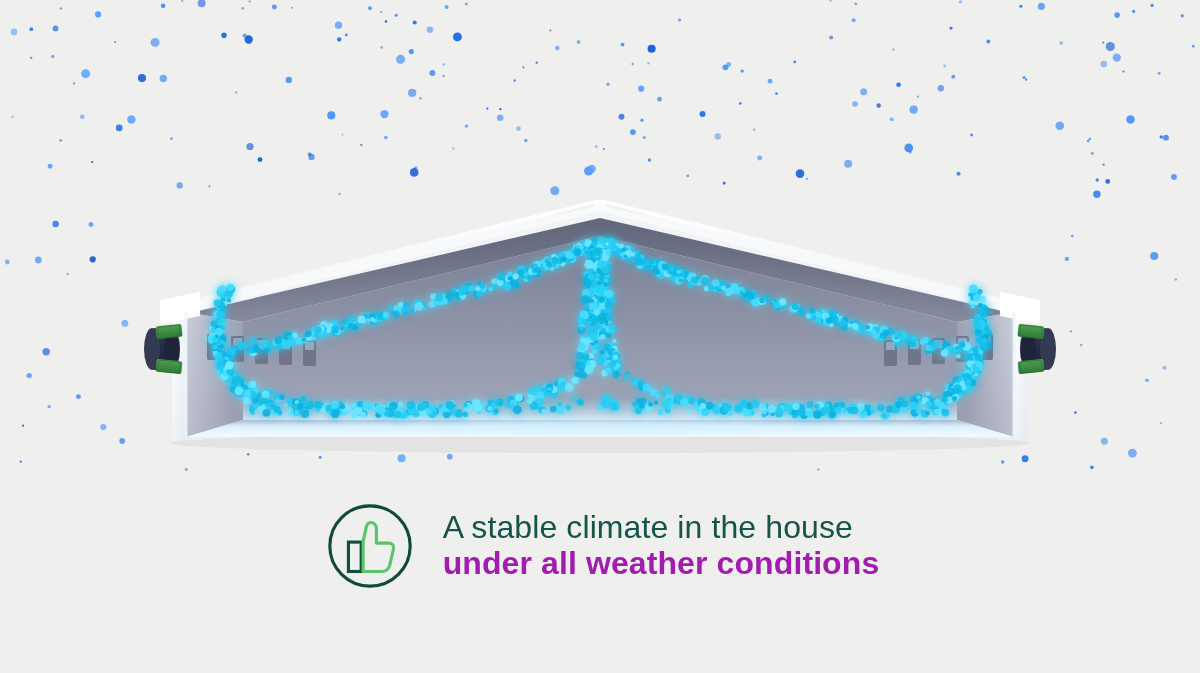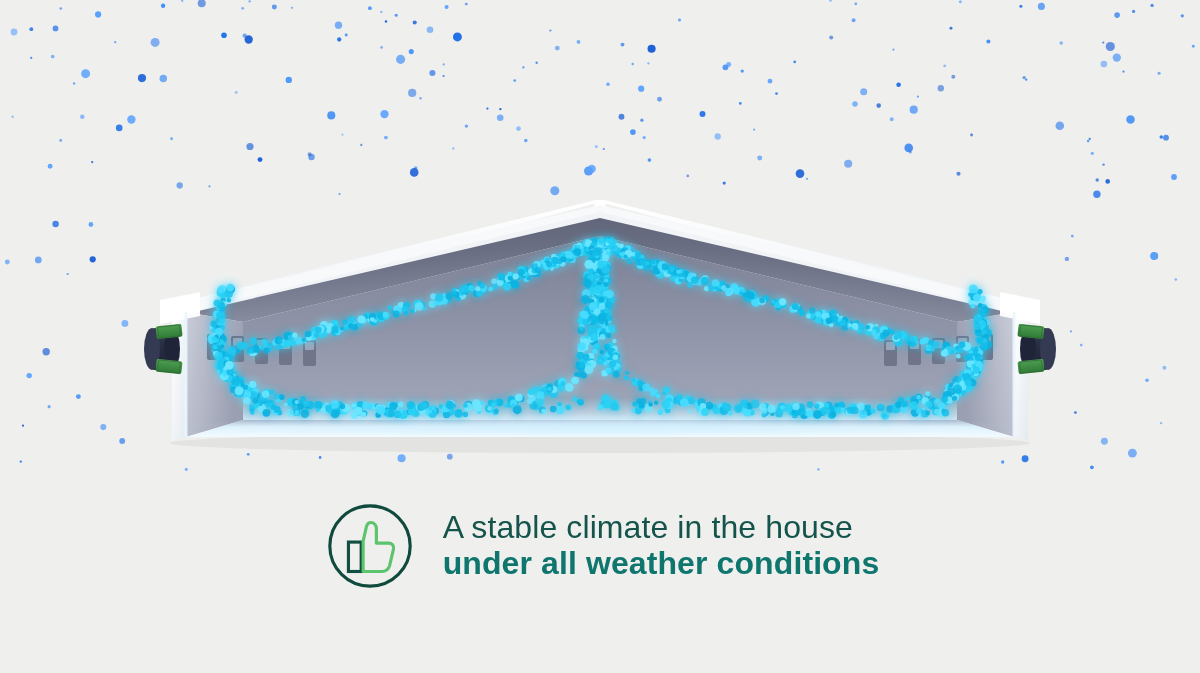--- a/index.html
+++ b/index.html
@@ -15,21 +15,21 @@
     position:absolute;left:0;top:488px;width:1200px;height:115px;
     display:flex;align-items:center;justify-content:center;gap:24px;
   }
   .badge{width:98px;height:98px;flex:0 0 auto;}
   .caption-text{display:flex;flex-direction:column;justify-content:center;line-height:1.12;}
   .cap-line1{
     font-size:32px;font-weight:400;color:#14544a;letter-spacing:.1px;
     font-family:"Liberation Sans", sans-serif;
   }
   .cap-line2{
-    font-size:32px;font-weight:700;color:#0f766e;letter-spacing:.1px;
+    font-size:32px;font-weight:700;color:#a21caf;letter-spacing:.1px;
     font-family:"Liberation Sans", sans-serif;
   }
 </style>
 </head>
 <body>
 
 <div id="stage">
 
   <svg id="bgdots" viewBox="0 0 1200 673" xmlns="http://www.w3.org/2000/svg" aria-hidden="true">
       <circle cx="78.4" cy="396.6" r="2.42" fill="#3b8cf5" opacity="0.85"></circle>

